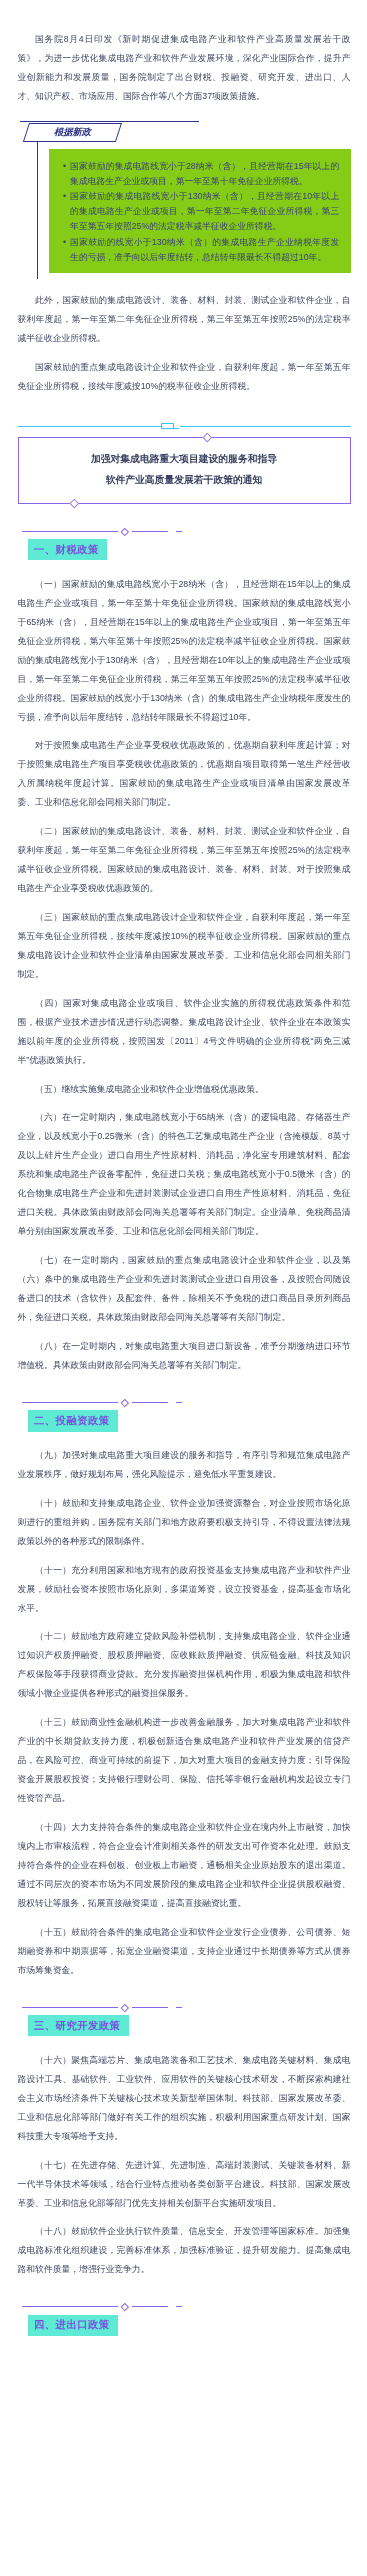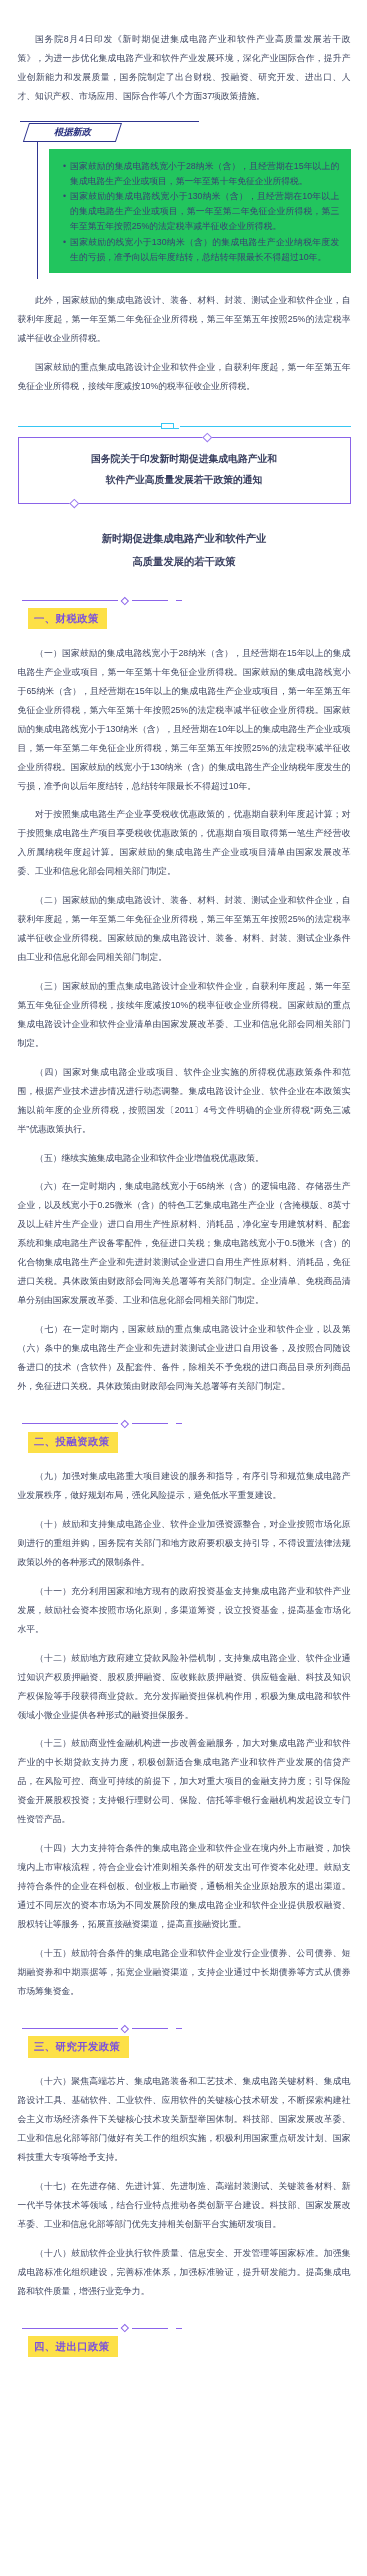--- a/index.html
+++ b/index.html
@@ -15,21 +15,21 @@
   
   .highlight { position:relative; margin:14.4px 0 17.5px 0; }
   .hl-topline { width:179px; margin-left:2.6px; border-top:1px solid #2f3590; }
   .hl-label {
     margin:1.5px 0 0 8.2px; width:91px; height:16.5px; border:1px solid #2f3590;
     transform:skewX(-18deg); background:#ffffff; display:flex; align-items:center;
     justify-content:center; position:relative; z-index:2;
   }
   .hl-label-text { transform:skewX(18deg); font-style:italic; font-weight:bold; font-size:9.3px; color:#2a3280; }
   .hl-vline { position:absolute; left:19px; top:19.6px; bottom:-6.2px; width:1px; background:#2f3590; }
-  .hl-box { background:#22c55e; margin-left:31px; margin-top:7.2px; padding:9.3px 11.3px 8.2px 10.3px; }
+  .hl-box { background:#84cc16; margin-left:31px; margin-top:7.2px; padding:9.3px 11.3px 8.2px 10.3px; }
   .bullet { display:flex; font-size:8.8px; line-height:15px; color:#3a4173; margin:0.5px 0; }
   .dot { flex:0 0 11.3px; text-align:center; }
   .dot::before { content:"•"; }
   .btext { flex:1; text-align:justify; }
 
   
   .divider { position:relative; margin:30px 0 0 0; border-top:1px solid #36c6f4; }
   .dicon { position:absolute; left:43%; top:-4.1px; width:19.6px; height:7.2px; background:#ffffff; }
   .dicon::before { content:""; position:absolute; left:0; top:0.5px; width:11.3px; height:3.6px; border:1px solid #36c6f4; }
   .dicon::after { content:""; position:absolute; left:4.6px; top:5.2px; width:13.4px; border-top:1px solid #36c6f4; }
@@ -45,21 +45,21 @@
   .doc-title { text-align:center; font-weight:bold; font-size:10.3px; line-height:23px; color:#3a4060; margin-top:23px; }
 
   
   .section-head { margin-top:25px; margin-bottom:14.4px; }
   .deco { display:flex; align-items:center; height:5.2px; margin:0 0 5.2px 4.1px; }
   .d-l1 { width:96px; border-top:1px solid #8b64ea; }
   .d-dia { width:3.6px; height:3.6px; border:1px solid #8b64ea; transform:rotate(45deg); margin:0 4.6px; background:#ffffff; }
   .d-l2 { width:36px; border-top:1px solid #8b64ea; }
   .d-dash { width:5.7px; border-top:1px solid #8b64ea; margin-left:7.7px; }
   .stitle {
-    display:inline-block; margin-left:10.3px; background:#fde047; color:#7a4fe0;
+    display:inline-block; margin-left:10.3px; background:#5eead4; color:#7a4fe0;
     font-weight:bold; font-size:10.3px; letter-spacing:0.5px; padding:3.6px 8.2px 3.6px 6.2px;
   }
 </style>
 </head>
 <body>
 
 <div class="page">
 
   <p class="p intro">国务院8月4日印发《新时期促进集成电路产业和软件产业高质量发展若干政策》，为进一步优化集成电路产业和软件产业发展环境，深化产业国际合作，提升产业创新能力和发展质量，国务院制定了出台财税、投融资、研究开发、进出口、人才、知识产权、市场应用、国际合作等八个方面37项政策措施。</p>
 
@@ -89,48 +89,45 @@
   <p class="p">国家鼓励的重点集成电路设计企业和软件企业，自获利年度起，第一年至第五年免征企业所得税，接续年度减按10%的税率征收企业所得税。</p>
 
   <div class="divider">
     <span class="dicon"></span>
   </div>
 
   <div class="notice-box">
     <span class="nb-diamond nb-d-top"></span>
     <span class="nb-diamond nb-d-bottom"></span>
     <div class="nb-title">
-      <span>国务院关于印发新时期促进集成电路产业和</span><br>
+      <span>加强对集成电路重大项目建设的服务和指导</span><br>
       <span>软件产业高质量发展若干政策的通知</span>
     </div>
   </div>
 
-  <div class="doc-title">
-    <span>新时期促进集成电路产业和软件产业</span><br>
-    <span>高质量发展的若干政策</span>
-  </div>
 
 
   <div class="section-head">
     <div class="deco">
       <span class="d-l1"></span>
         <span class="d-dia"></span>
         <span class="d-l2"></span>
         <span class="d-dash"></span>
     </div>
     <div class="stitle">一、财税政策</div>
   </div>
   <p class="p">（一）国家鼓励的集成电路线宽小于28纳米（含），且经营期在15年以上的集成电路生产企业或项目，第一年至第十年免征企业所得税。国家鼓励的集成电路线宽小于65纳米（含），且经营期在15年以上的集成电路生产企业或项目，第一年至第五年免征企业所得税，第六年至第十年按照25%的法定税率减半征收企业所得税。国家鼓励的集成电路线宽小于130纳米（含），且经营期在10年以上的集成电路生产企业或项目，第一年至第二年免征企业所得税，第三年至第五年按照25%的法定税率减半征收企业所得税。国家鼓励的线宽小于130纳米（含）的集成电路生产企业纳税年度发生的亏损，准予向以后年度结转，总结转年限最长不得超过10年。</p>
   <p class="p">对于按照集成电路生产企业享受税收优惠政策的，优惠期自获利年度起计算；对于按照集成电路生产项目享受税收优惠政策的，优惠期自项目取得第一笔生产经营收入所属纳税年度起计算。国家鼓励的集成电路生产企业或项目清单由国家发展改革委、工业和信息化部会同相关部门制定。</p>
-  <p class="p">（二）国家鼓励的集成电路设计、装备、材料、封装、测试企业和软件企业，自获利年度起，第一年至第二年免征企业所得税，第三年至第五年按照25%的法定税率减半征收企业所得税。国家鼓励的集成电路设计、装备、材料、封装、测试企业条件由工业和信息化部会同相关部门制定。</p>
+  <p class="p">（二）国家鼓励的集成电路设计、装备、材料、封装、测试企业和软件企业，自获利年度起，第一年至第二年免征企业所得税，第三年至第五年按照25%的法定税率减半征收企业所得税。国家鼓励的集成电路设计、装备、材料、封装、对于按照集成电路生产企业享受税收优惠政策的。</p>
   <p class="p">（三）国家鼓励的重点集成电路设计企业和软件企业，自获利年度起，第一年至第五年免征企业所得税，接续年度减按10%的税率征收企业所得税。国家鼓励的重点集成电路设计企业和软件企业清单由国家发展改革委、工业和信息化部会同相关部门制定。</p>
   <p class="p">（四）国家对集成电路企业或项目、软件企业实施的所得税优惠政策条件和范围，根据产业技术进步情况进行动态调整。集成电路设计企业、软件企业在本政策实施以前年度的企业所得税，按照国发〔2011〕4号文件明确的企业所得税“两免三减半”优惠政策执行。</p>
   <p class="p">（五）继续实施集成电路企业和软件企业增值税优惠政策。</p>
   <p class="p">（六）在一定时期内，集成电路线宽小于65纳米（含）的逻辑电路、存储器生产企业，以及线宽小于0.25微米（含）的特色工艺集成电路生产企业（含掩模版、8英寸及以上硅片生产企业）进口自用生产性原材料、消耗品，净化室专用建筑材料、配套系统和集成电路生产设备零配件，免征进口关税；集成电路线宽小于0.5微米（含）的化合物集成电路生产企业和先进封装测试企业进口自用生产性原材料、消耗品，免征进口关税。具体政策由财政部会同海关总署等有关部门制定。企业清单、免税商品清单分别由国家发展改革委、工业和信息化部会同相关部门制定。</p>
   <p class="p">（七）在一定时期内，国家鼓励的重点集成电路设计企业和软件企业，以及第（六）条中的集成电路生产企业和先进封装测试企业进口自用设备，及按照合同随设备进口的技术（含软件）及配套件、备件，除相关不予免税的进口商品目录所列商品外，免征进口关税。具体政策由财政部会同海关总署等有关部门制定。</p>
+  <p class="p">（八）在一定时期内，对集成电路重大项目进口新设备，准予分期缴纳进口环节增值税。具体政策由财政部会同海关总署等有关部门制定。</p>
 
   <div class="section-head">
     <div class="deco">
       <span class="d-l1"></span>
         <span class="d-dia"></span>
         <span class="d-l2"></span>
         <span class="d-dash"></span>
     </div>
     <div class="stitle">二、投融资政策</div>
   </div>

